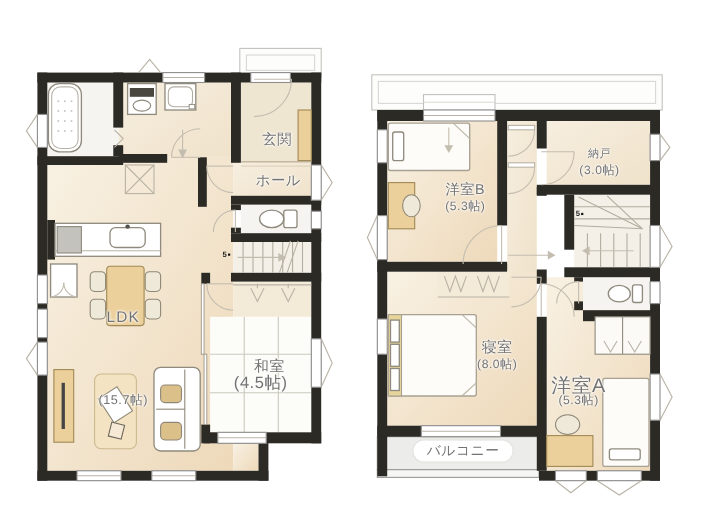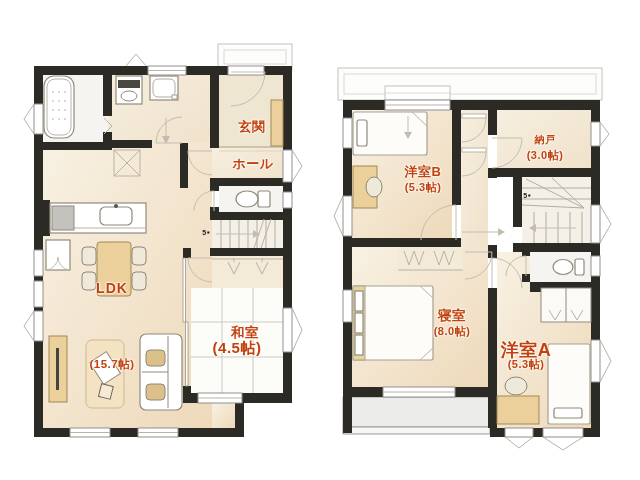--- a/index.html
+++ b/index.html
@@ -18,21 +18,21 @@
   .bed{fill:#fdfcf8;stroke:#a8a192;stroke-width:1.2;}
   .chair{fill:#efe9da;stroke:#8f8878;stroke-width:1;}
   .fill-tatami{fill:var(--tatami,#fcfcf8);}
   .fill-bath{fill:#f5f4f0;}
   .fill-stairs{fill:#f4f0e7;}
   .fill-closet{fill:#f3ead8;}
   .fill-genkan{fill:#efe6d1;}
   .balc{fill:var(--balcony,#ececea);stroke:#9a9a95;stroke-width:1;}
   .roof{fill:#fdfdfc;stroke:#c2c2bd;stroke-width:1;}
   .head{fill:#c3bdb0;}
-  .label{position:absolute;transform:translate(-50%,-50%);font-weight:bold;color:#c2410c;
+  .label{position:absolute;transform:translate(-50%,-50%);font-weight:normal;color:#737373;
          white-space:nowrap;letter-spacing:0.5px;
          text-shadow:0 0 2px #fff,0 0 2px #fff,0 0 3px #fff;}
   .plate{background:#fff;border-radius:9px;padding:1px 12px;box-shadow:0 0 2px rgba(0,0,0,.12);}
   .marker{position:absolute;transform:translate(-50%,-50%);font-size:7px;font-weight:bold;color:#222;}
   .marker i{display:inline-block;width:2.5px;height:2.5px;background:#111;vertical-align:middle;margin-left:1px;}
 </style>
 </head>
 <body>
 
 <div id="stage">
@@ -418,16 +418,17 @@
 <div class="label" style="left:237px;top:348px;font-size:15px;">(4.5帖)</div>
 
 <div class="label" style="left:423px;top:172px;font-size:13px;text-align:right;">洋室B</div>
 <div class="label" style="left:423px;top:187px;font-size:11px;">(5.3帖)</div>
 <div class="label" style="left:545px;top:140px;font-size:10px;">納戸</div>
 <div class="label" style="left:545px;top:155px;font-size:11px;">(3.0帖)</div>
 <div class="label" style="left:452px;top:316px;font-size:13.5px;">寝室</div>
 <div class="label" style="left:452px;top:331px;font-size:11px;">(8.0帖)</div>
 <div class="label" style="left:526px;top:350px;font-size:18px;">洋室A</div>
 <div class="label" style="left:526px;top:364px;font-size:11px;">(5.3帖)</div>
+<div class="label plate" style="left:421px;top:410px;font-size:12.5px;">バルコニー</div>
 
 <span class="marker" style="left:206px;top:232px;"><b>5</b><i></i></span>
 <span class="marker" style="left:527px;top:195px;"><b>5</b><i></i></span>
 </div>
 
 </body></html>

